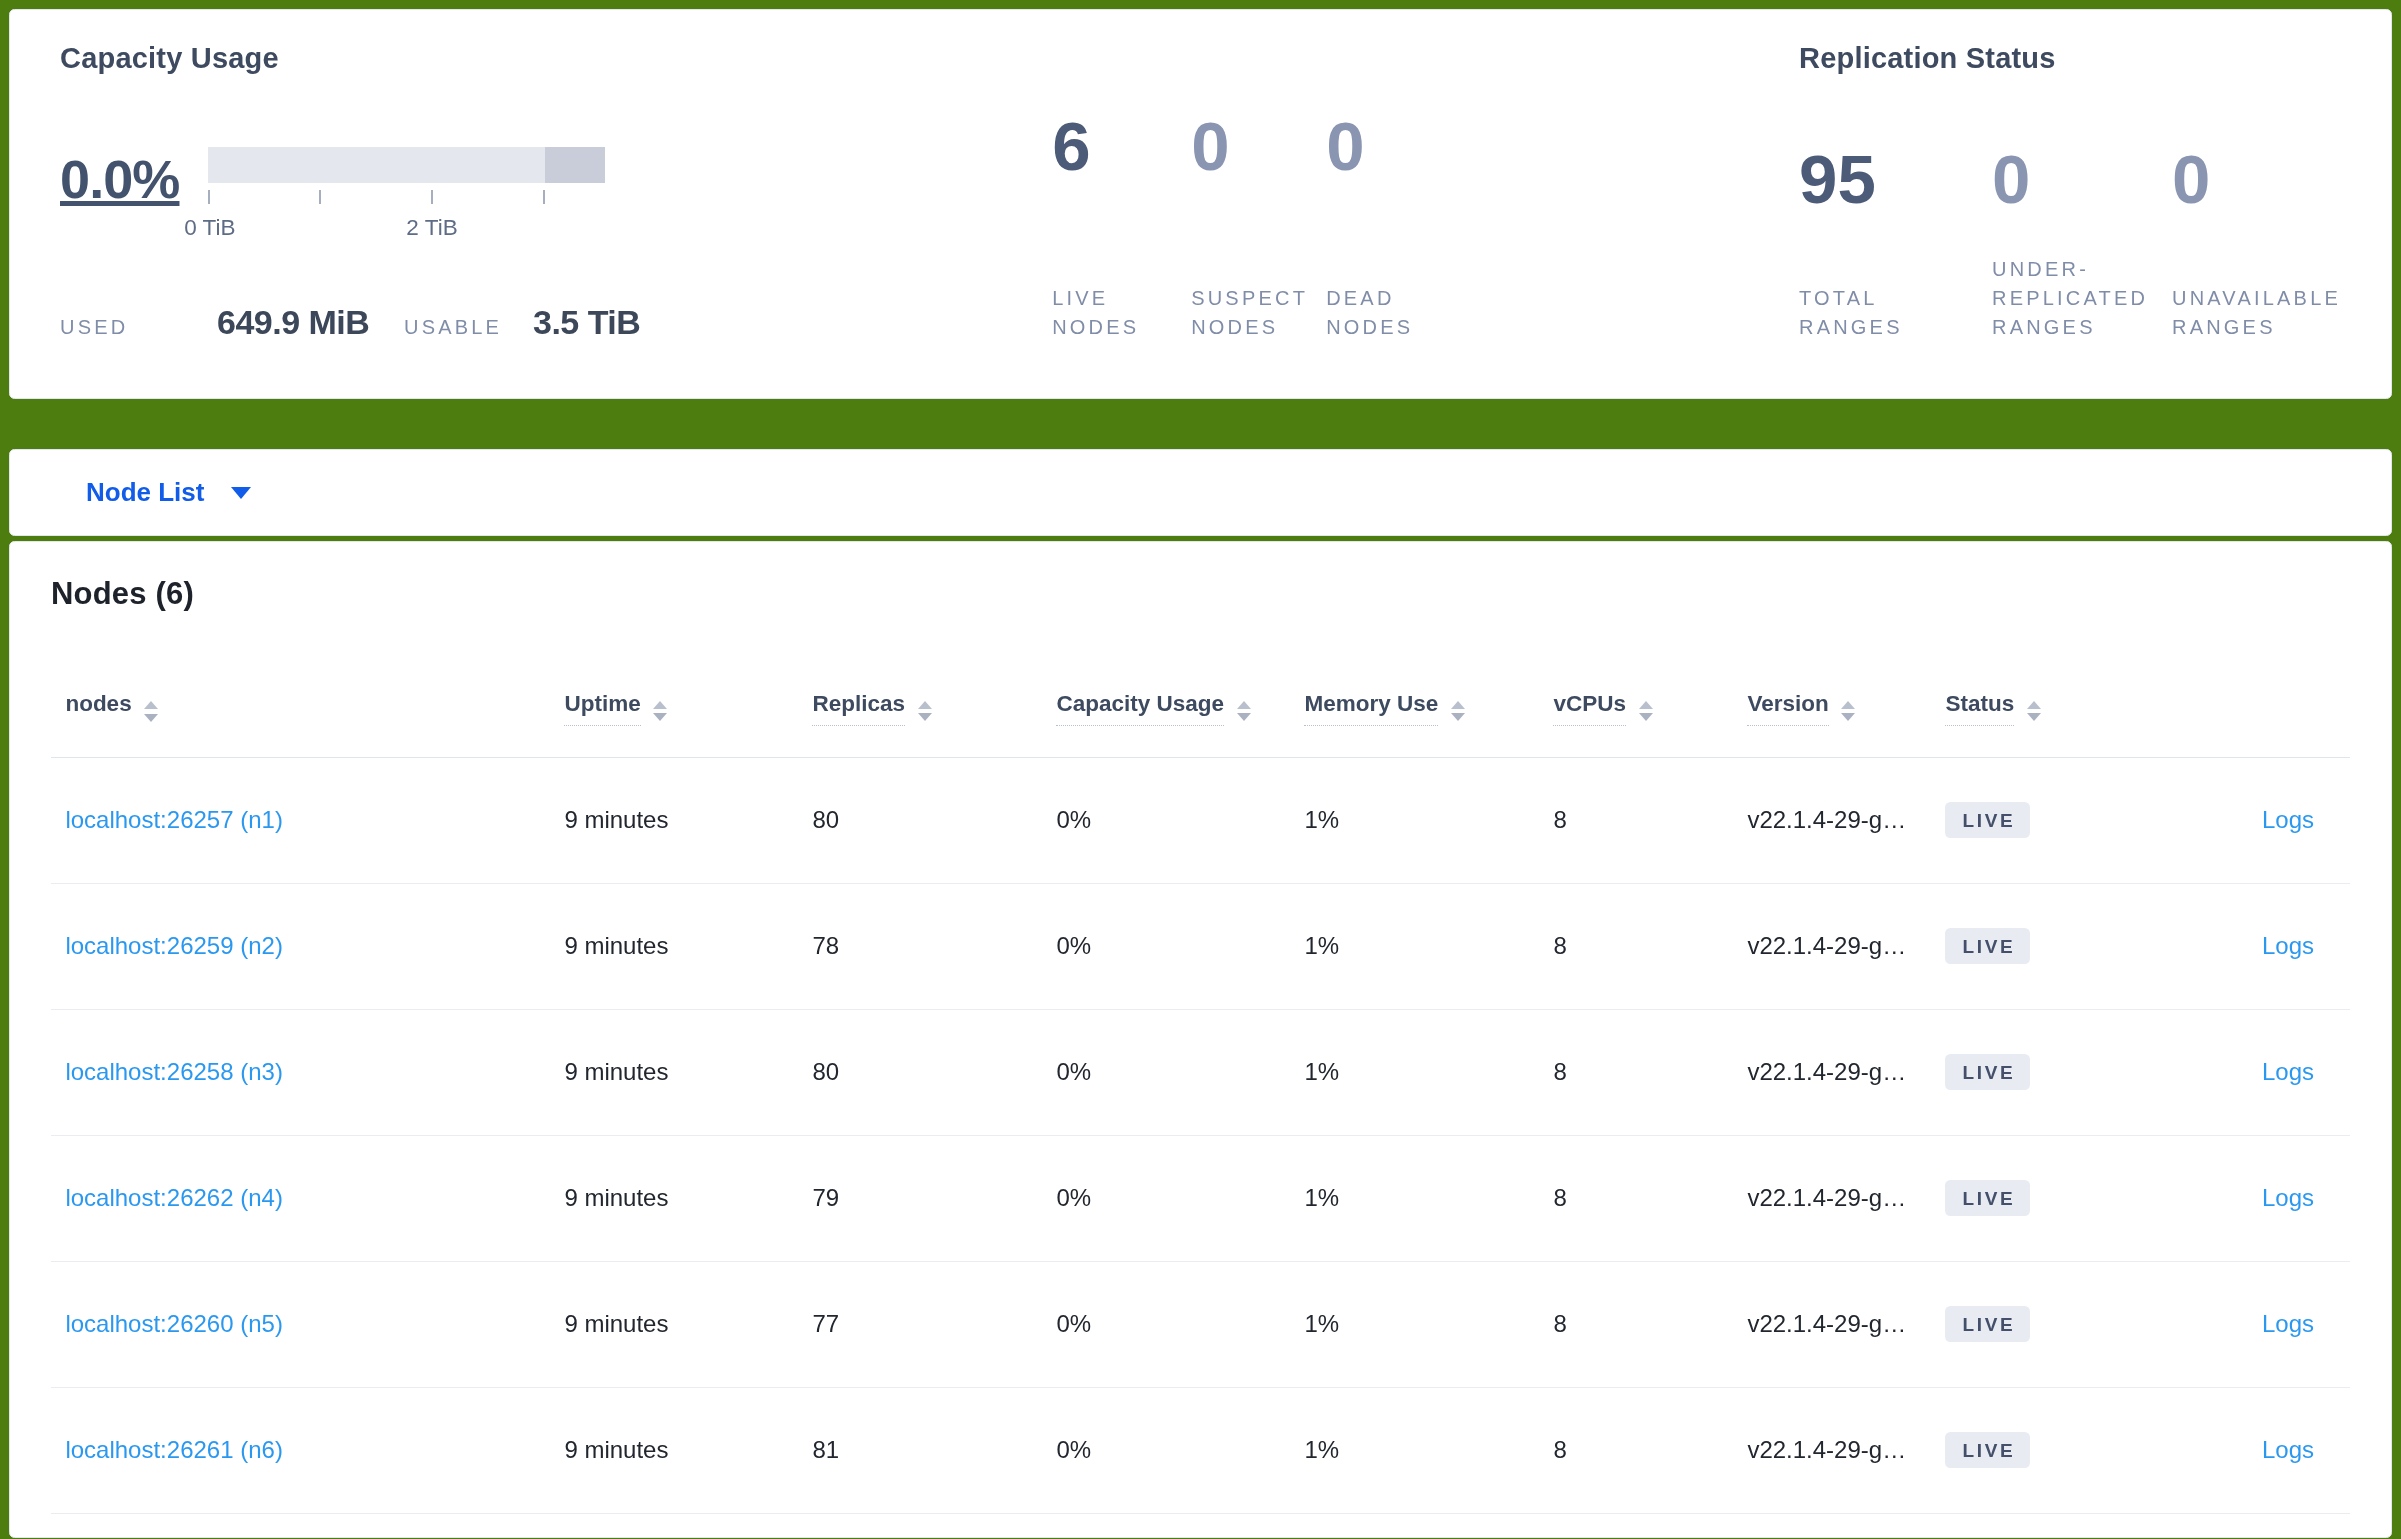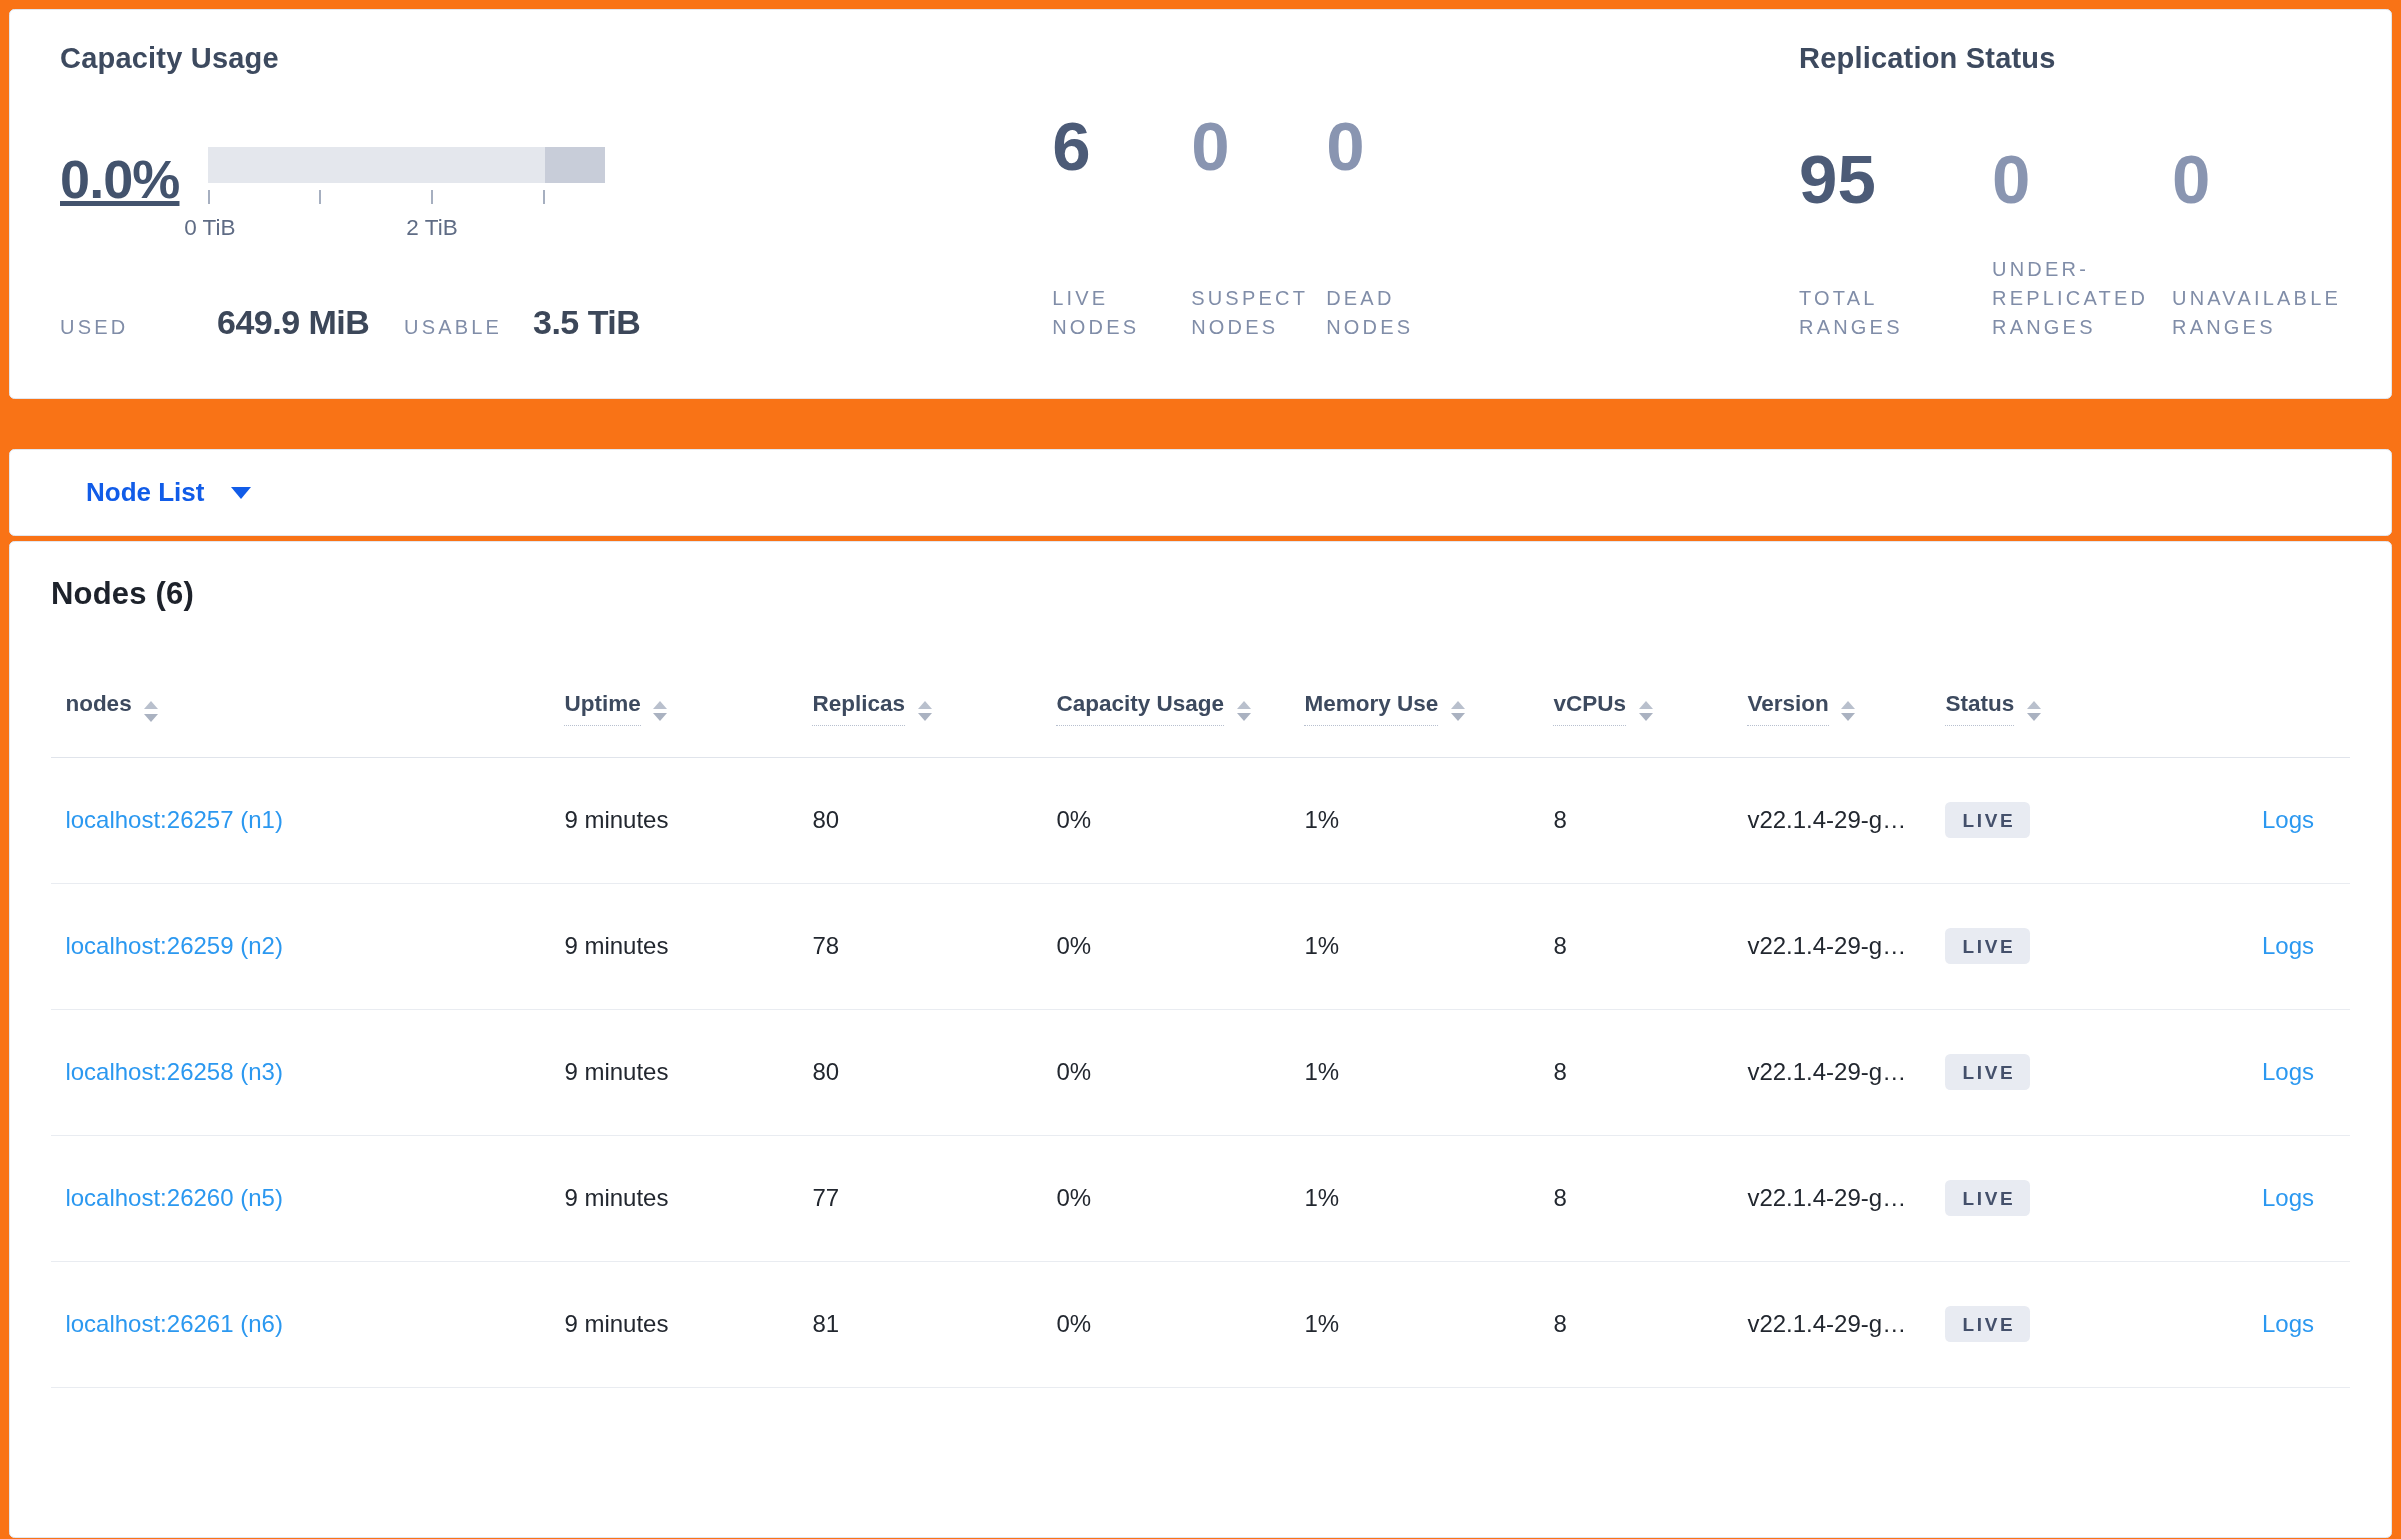--- a/index.html
+++ b/index.html
@@ -5,21 +5,21 @@
   * { box-sizing: border-box; margin: 0; padding: 0; }
   html, body { background: #f2f4f8; }
   body {
     font-family: "Liberation Sans", "DejaVu Sans", sans-serif;
     color: #22272f;
   }
   .page {
     position: relative;
     width: 2401px;
     height: 1540px;
-    background: #f97316;
+    background: #4d7c0f;
     padding: 9px 9px 0 9px;
     overflow: hidden;
   }
   .card {
     background: #ffffff;
     border: 0.9px solid #e2e6ee;
     border-radius: 5.4px;
     width: 2383px;
   }
 
@@ -410,20 +410,31 @@
           <td>9 minutes</td>
           <td>80</td>
           <td>0%</td>
           <td>1%</td>
           <td>8</td>
           <td>v22.1.4-29-g…</td>
           <td><span class="status-badge">LIVE</span></td>
           <td class="logs-cell"><a class="logs-link" href="#">Logs</a></td>
         </tr>
         <tr>
+          <td><a class="node-link" href="#">localhost:26262 (n4)</a></td>
+          <td>9 minutes</td>
+          <td>79</td>
+          <td>0%</td>
+          <td>1%</td>
+          <td>8</td>
+          <td>v22.1.4-29-g…</td>
+          <td><span class="status-badge">LIVE</span></td>
+          <td class="logs-cell"><a class="logs-link" href="#">Logs</a></td>
+        </tr>
+        <tr>
           <td><a class="node-link" href="#">localhost:26260 (n5)</a></td>
           <td>9 minutes</td>
           <td>77</td>
           <td>0%</td>
           <td>1%</td>
           <td>8</td>
           <td>v22.1.4-29-g…</td>
           <td><span class="status-badge">LIVE</span></td>
           <td class="logs-cell"><a class="logs-link" href="#">Logs</a></td>
         </tr>

